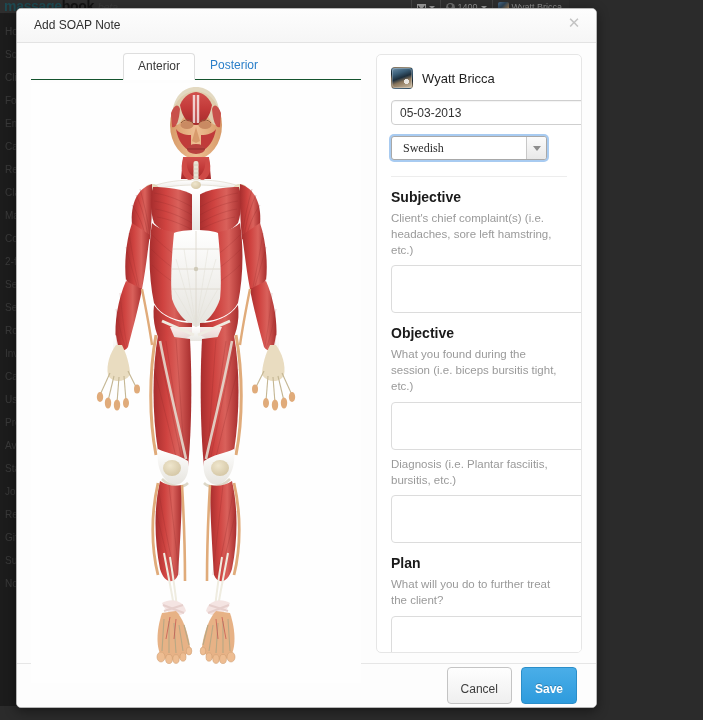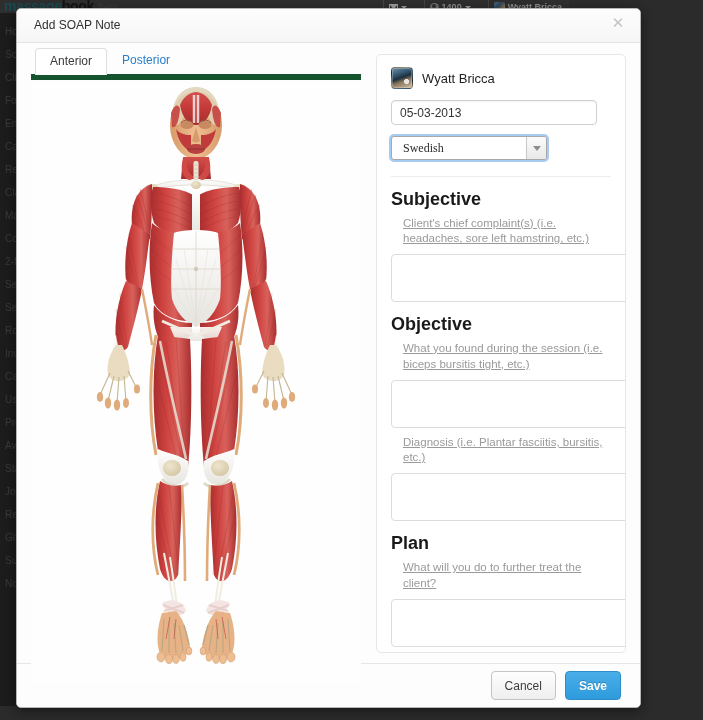--- a/index.html
+++ b/index.html
@@ -26,22 +26,22 @@
   #brand {
     position: absolute; left: 4px; top: -2px;
     font-size: 14px; font-weight: bold; letter-spacing: -0.3px;
     white-space: nowrap;
   }
   #brand .b1 { color: #1d4a52; }
   #brand .b2 { color: #121212; }
   #brand .b3 { color: #3b3b3b; font-style: italic; font-weight: normal; font-size: 11px; }
   #topbar-right {
     position: absolute; right: 2px; top: 0px; height: 14px;
-    display: flex; align-items: center; gap: 12px;
-    color: #8c8c8c; font-size: 9px; white-space: nowrap; font-weight: bold;
+    display: flex; align-items: center; gap: 0px;
+    color: #8c8c8c; font-size: 9px; white-space: nowrap;
   }
   #topbar-right .tb-cell {
     display: flex; align-items: center; gap: 3px;
     padding: 0 5px; height: 14px;
     border-left: 1px solid #434343;
   }
   #topbar-right .caret {
     width: 0; height: 0;
     border-left: 3px solid transparent;
     border-right: 3px solid transparent;
@@ -81,21 +81,21 @@
   #leftnav .nav-item {
     height: 23px; line-height: 23px;
     color: #3a3a3a; font-size: 10px;
     padding-left: 5px;
     white-space: nowrap; overflow: hidden;
   }
 
   
   #modal {
     position: absolute; left: 16px; top: 8px;
-    width: 625px; height: 700px;
+    width: 581px; height: 700px;
     background: #fdfdfd;
     border: 1px solid #b6b6b6;
     border-radius: 5px;
     box-shadow: 0 3px 12px rgba(0,0,0,0.45);
     overflow: hidden;
     display: flex; flex-direction: column;
   }
   #modal-header {
     height: 34px; flex: 0 0 34px;
     background: linear-gradient(#fdfdfd,#f6f6f6);
@@ -126,21 +126,21 @@
     flex: 0 0 44px; height: 44px;
     border-top: 1px solid #e6e6e6;
     background: #fdfdfd;
     display: flex; align-items: center; justify-content: flex-end;
     padding-right: 19px; gap: 9px;
   }
   .btn {
     font-family: "Liberation Sans", sans-serif;
     font-size: 12px;
     border-radius: 4px;
-    padding: 8px 13px 6px 13px;
+    padding: 15px 13px 6px 13px;
     cursor: pointer;
     line-height: 1.15;
   }
   .btn-cancel {
     background: linear-gradient(#fefefe,#efefef);
     border: 1px solid #c4c4c4;
     color: #3d3d3d;
   }
   .btn-save {
     background: linear-gradient(#4aaee8,#2e9bdd);
@@ -150,23 +150,24 @@
     text-shadow: 0 -1px 0 rgba(0,0,0,0.22);
   }
 
   
   #left-col {
     width: 330px; flex: 0 0 330px;
     position: relative;
   }
   #tabs {
     height: 27px;
-    border-bottom: 6px solid #14532d;
+    border-bottom: 1px solid #14532d;
     display: flex; align-items: flex-end;
     padding-left: 4px;
+    justify-content: center;
   }
   .tab {
     font-size: 12px;
     padding: 6px 14px 6px 14px;
     cursor: pointer;
     border: 1px solid transparent;
     border-radius: 4px 4px 0 0;
     position: relative;
     line-height: 1.1;
   }
@@ -252,26 +253,26 @@
   #select-arrow .tri {
     width: 0; height: 0;
     border-left: 4px solid transparent;
     border-right: 4px solid transparent;
     border-top: 5px solid #8d8d8d;
   }
 
   .sep { height: 1px; background: #ededed; margin: 0 0 12px 0; }
 
   .sect-title {
-    font-size: 18px; font-weight: bold; color: #1a1a1a;
+    font-size: 14px; font-weight: bold; color: #1a1a1a;
     margin: 12px 0 5px 0; line-height: 1.2;
   }
   .sect-hint {
     font-size: 11.5px; color: #9a9a9a; line-height: 1.38;
-    margin: 0 0 7px 12px; max-width: 290px; text-decoration: underline;
+    margin: 0 0 7px 0; max-width: 290px;
   }
   .sect-ta {
     display: block;
     width: 296px; height: 48px;
     border: 1px solid #dcdcdc;
     border-radius: 4px;
     background: #fff;
     resize: none;
     font-family: "Liberation Sans", sans-serif;
     font-size: 12px;

